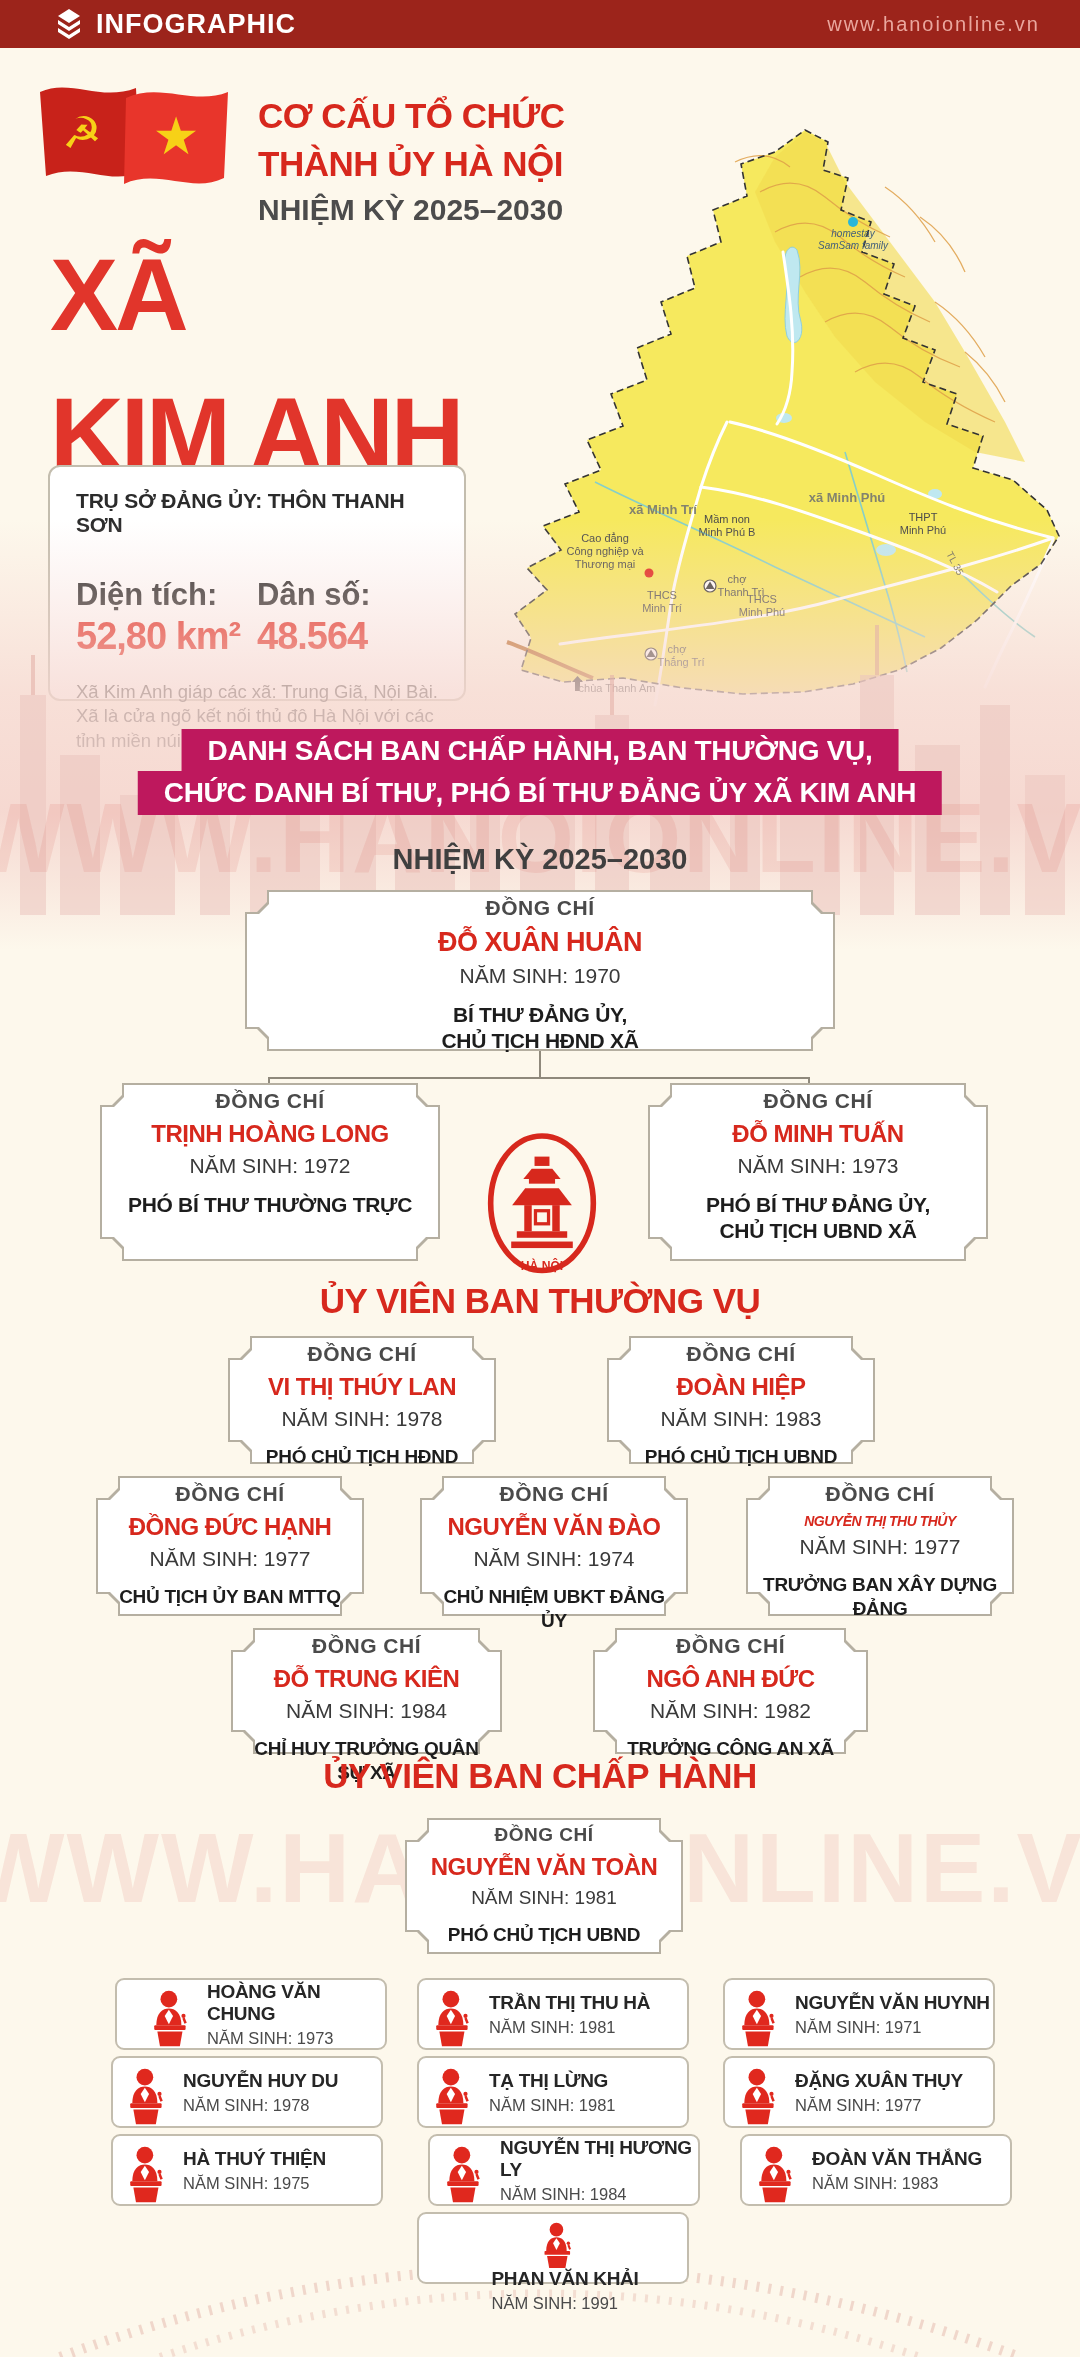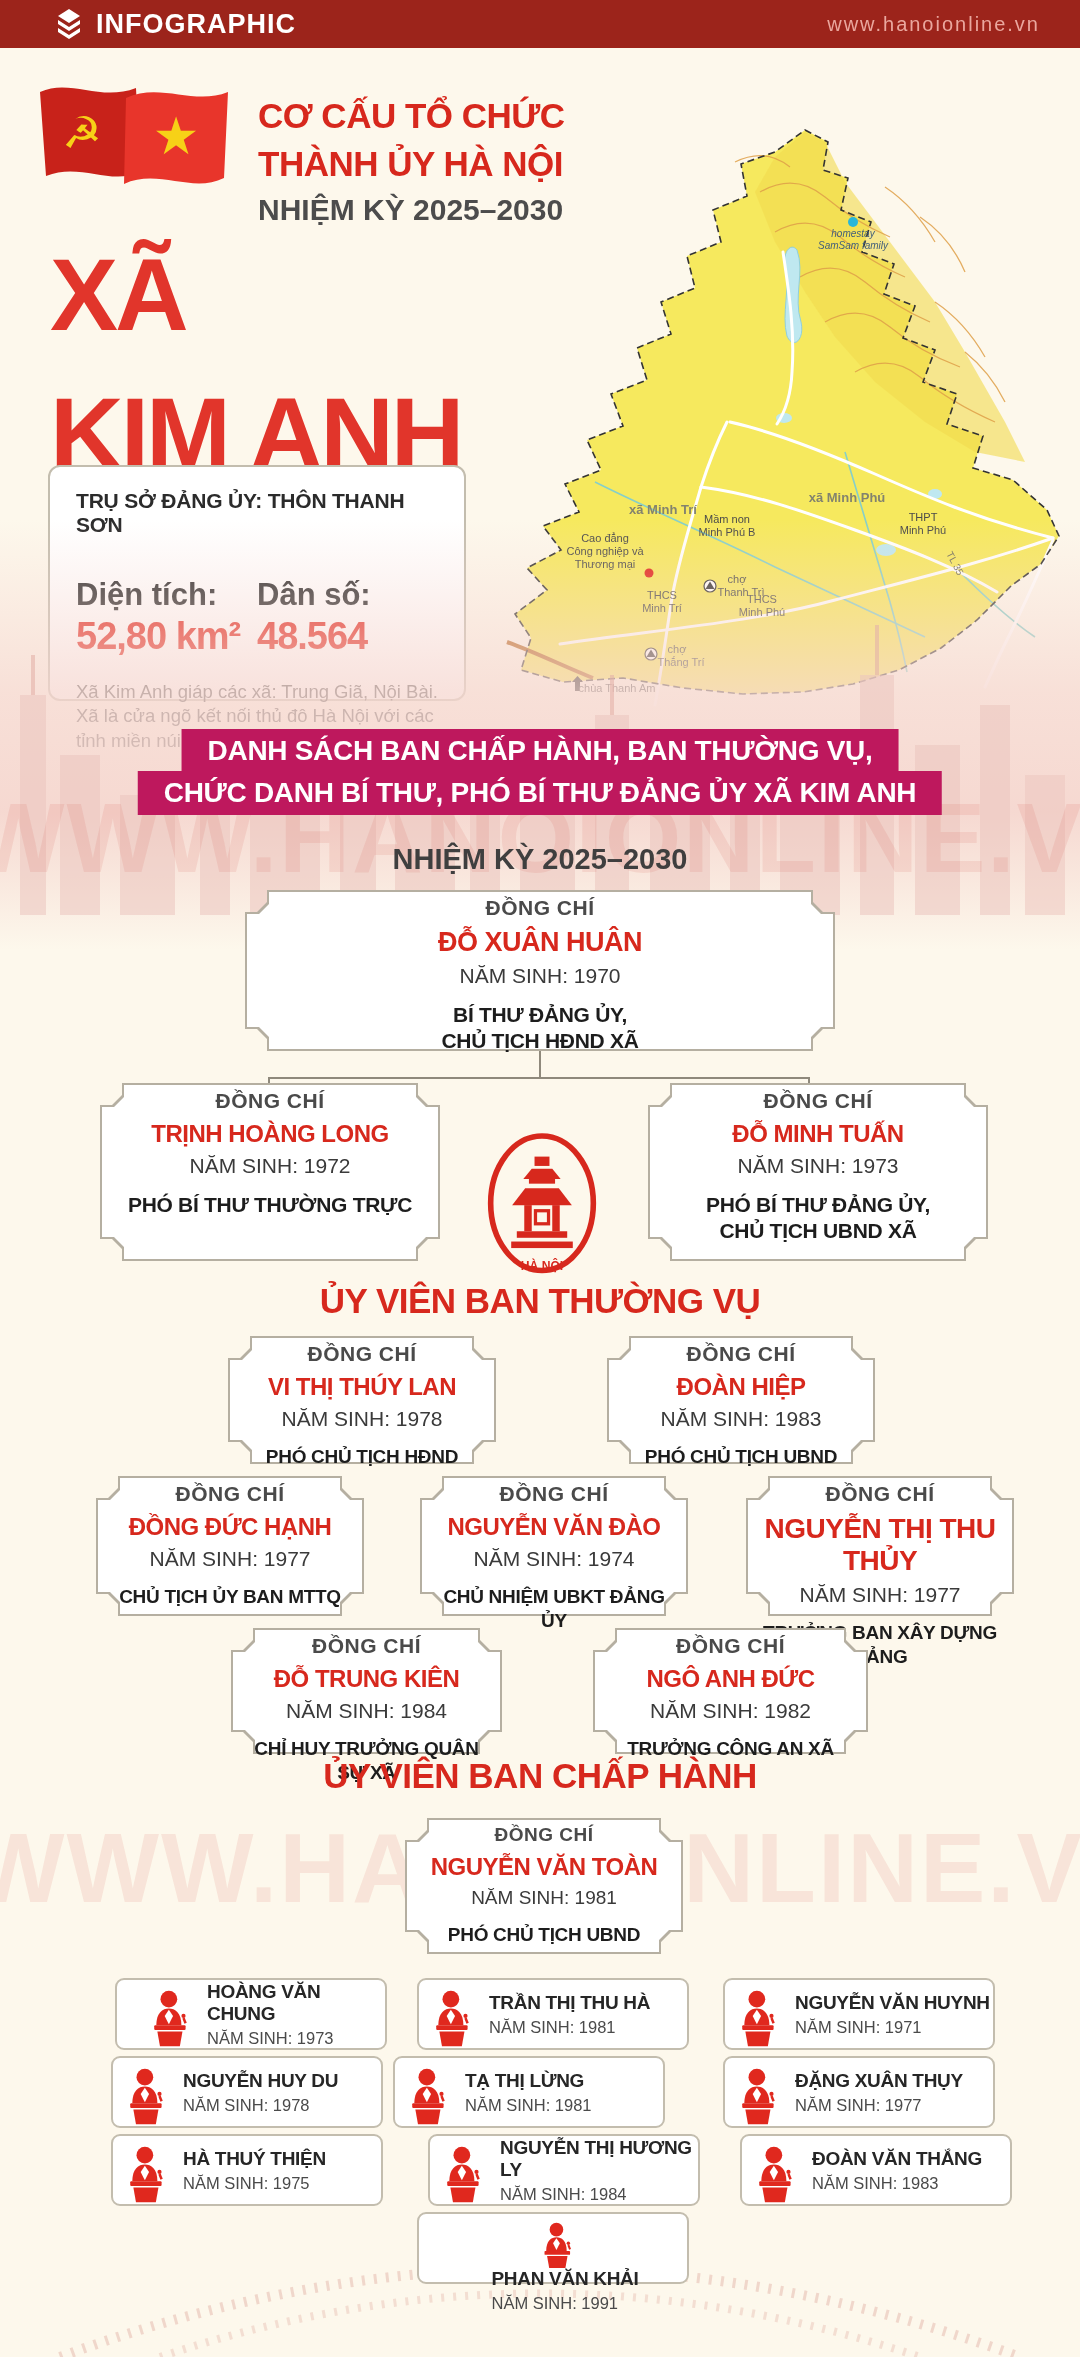--- a/index.html
+++ b/index.html
@@ -363,21 +363,21 @@
       <div class="nm nm-s">NGUYỄN VĂN ĐÀO</div>
       <div class="bth">NĂM SINH: 1974</div>
       <div class="rl rl-s">CHỦ NHIỆM UBKT ĐẢNG ỦY</div>
     </div>
   </div>
   <div class="plaque" style="left:746px;top:1476px;width:268px;height:140px;">
     <div class="pq-b"></div>
       <div class="pq-f"></div>
     <div class="pq-c">
       <div class="dc">ĐỒNG CHÍ</div>
-      <div class="nm nm-s" style="font-size:28px;">NGUYỄN THỊ THU THỦY</div>
+      <div class="nm nm-s" style="font-size:14px;font-style:italic;">NGUYỄN THỊ THU THỦY</div>
       <div class="bth">NĂM SINH: 1977</div>
       <div class="rl rl-s">TRƯỞNG BAN XÂY DỰNG ĐẢNG</div>
     </div>
   </div>
 
   <div class="plaque" style="left:231px;top:1628px;width:271px;height:126px;">
     <div class="pq-b"></div>
       <div class="pq-f"></div>
     <div class="pq-c">
       <div class="dc">ĐỒNG CHÍ</div>
@@ -440,21 +440,21 @@
 
   <div class="member" style="left:111px;top:2056px;">
     <svg class="mi">
         <use href="#podium"></use>
       </svg>
     <div class="mtx">
         <div class="m-name">NGUYỄN HUY DU</div>
       <div class="m-birth">NĂM SINH: 1978</div>
       </div>
   </div>
-  <div class="member" style="left:393px;top:2056px;">
+  <div class="member" style="left:417px;top:2056px;">
     <svg class="mi">
         <use href="#podium"></use>
       </svg>
     <div class="mtx">
         <div class="m-name">TẠ THỊ LỪNG</div>
       <div class="m-birth">NĂM SINH: 1981</div>
       </div>
   </div>
   <div class="member" style="left:723px;top:2056px;">
     <svg class="mi">

